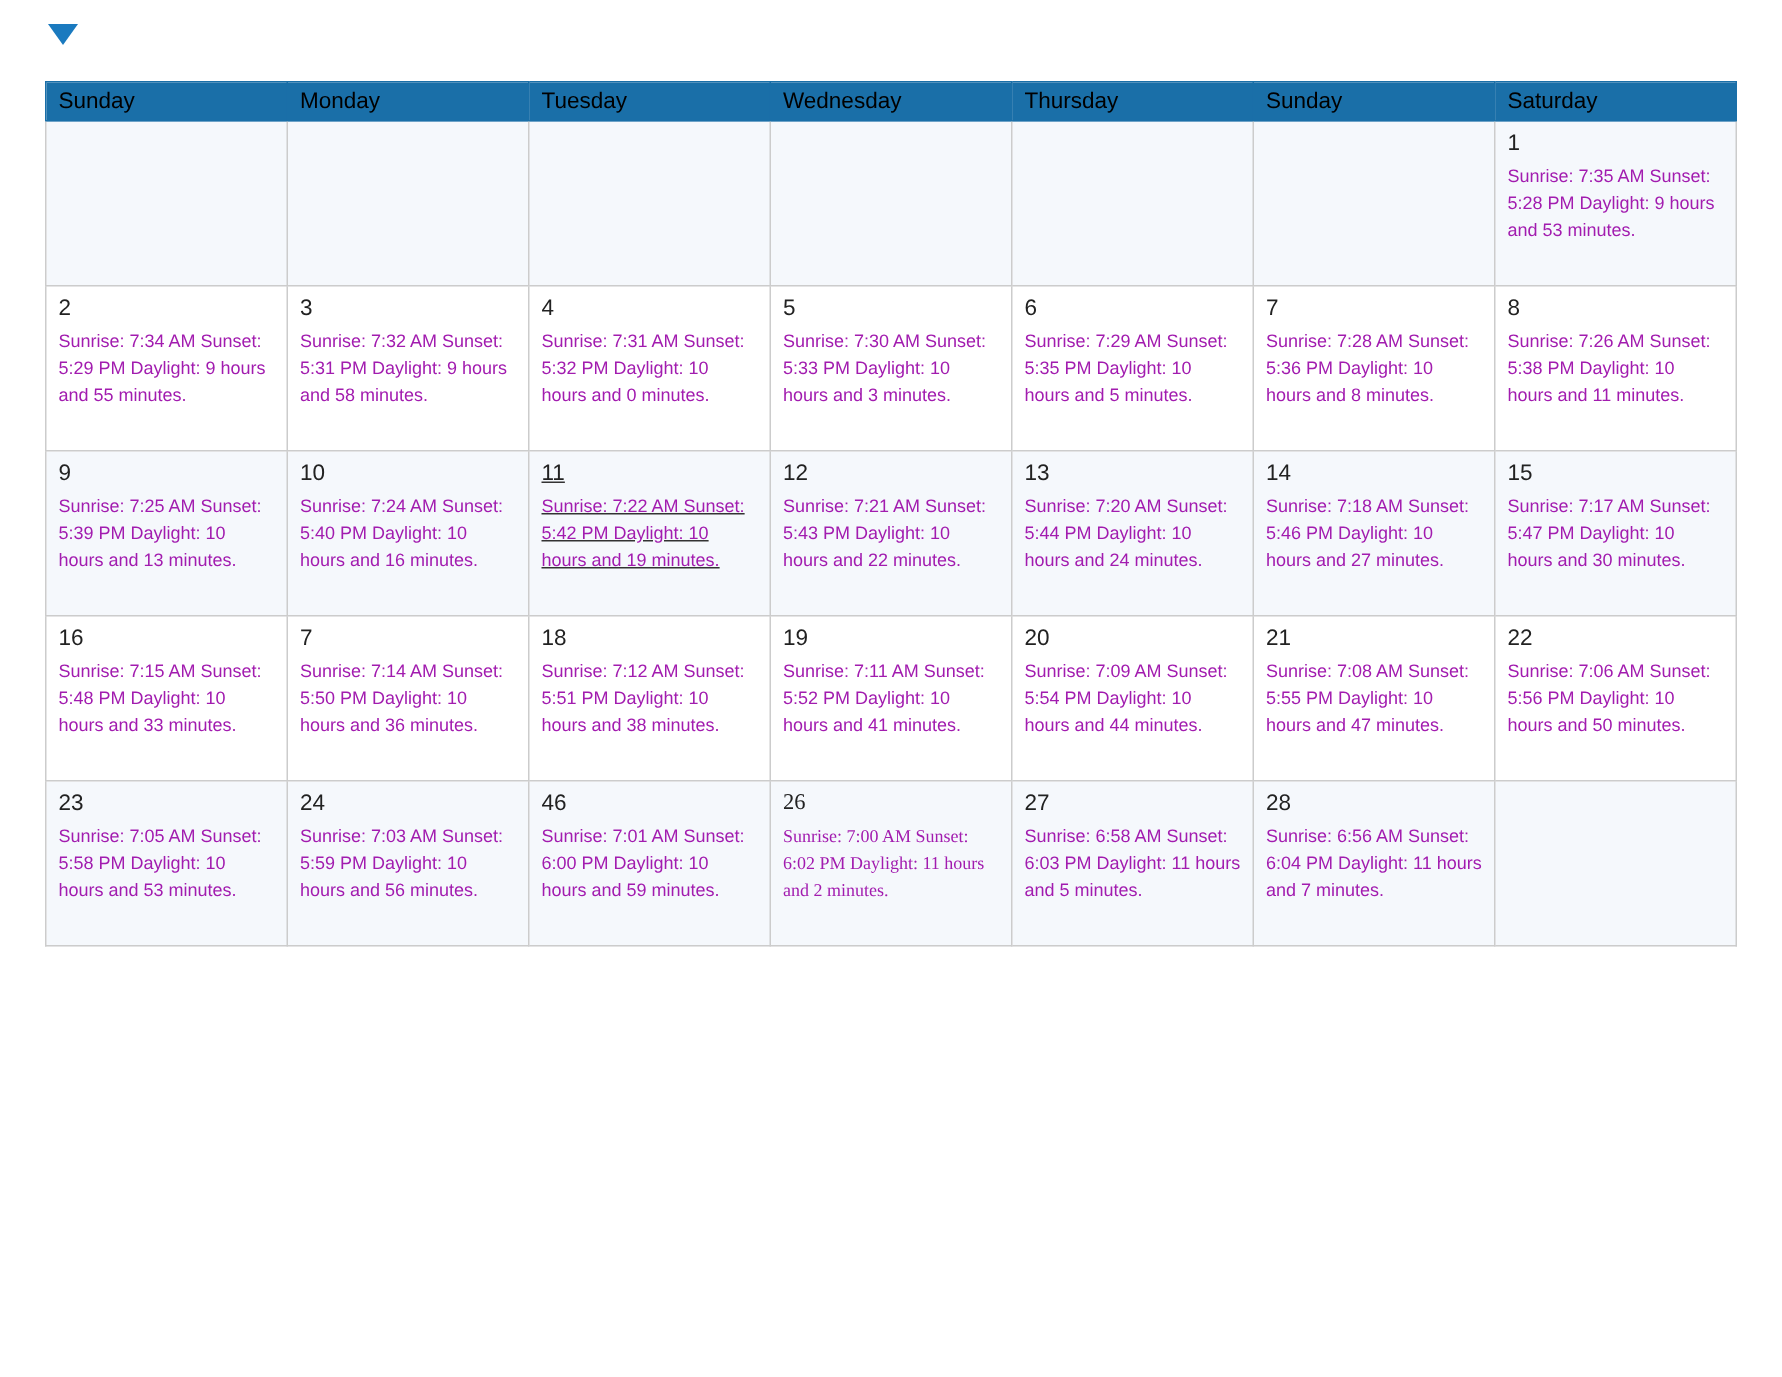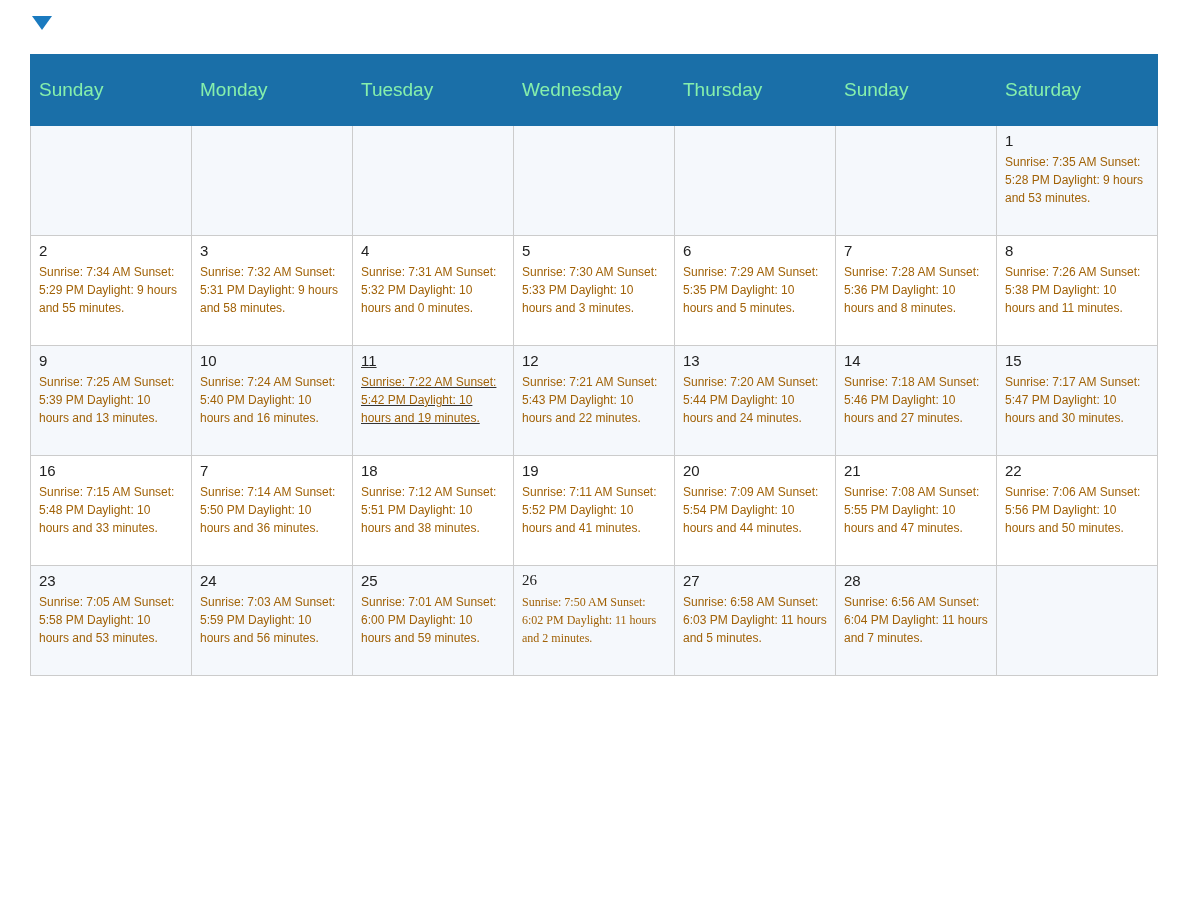--- a/index.html
+++ b/index.html
@@ -61,23 +61,23 @@
       font-size: 20px;
       color: #555;
       margin-top: 4px;
     }
     .calendar {
       width: 100%;
       border-collapse: collapse;
     }
     .calendar th {
       background-color: #1a6fa8;
-      color: #86efac;
-      padding: 24px 8px;
-      font-size: 19px;
+      color: #000000;
+      padding: 4px 8px;
+      font-size: 15px;
       font-weight: normal;
       text-align: left;
       border: 1px solid #1a6fa8;
     }
     .calendar td {
       vertical-align: top;
       border: 1px solid #ccc;
       padding: 6px 8px;
       font-size: 12.5px;
       width: 14.28%;
@@ -90,21 +90,21 @@
       background-color: #fff;
     }
     .day-number {
       font-size: 15px;
       font-weight: normal;
       color: #222;
       margin-bottom: 4px;
     }
     .day-info {
       font-size: 12px;
-      color: #a16207;
+      color: #a21caf;
       line-height: 1.5;
     }
     .empty-cell {
       background-color: #f5f8fc;
     }
   </style>
 </head>
 <body>
 
 <div class="header">
@@ -289,28 +289,28 @@
 Sunset: 5:58 PM
 Daylight: 10 hours and 53 minutes.</div>
         </td>
         <td style="background-color: rgb(245, 248, 252);">
           <div class="day-number">24</div>
           <div class="day-info">Sunrise: 7:03 AM
 Sunset: 5:59 PM
 Daylight: 10 hours and 56 minutes.</div>
         </td>
         <td style="background-color: rgb(245, 248, 252);">
-          <div class="day-number">25</div>
+          <div class="day-number">46</div>
           <div class="day-info">Sunrise: 7:01 AM
 Sunset: 6:00 PM
 Daylight: 10 hours and 59 minutes.</div>
         </td>
         <td style="background-color: rgb(245, 248, 252); font-family: Liberation Serif, serif;">
           <div class="day-number">26</div>
-          <div class="day-info">Sunrise: 7:50 AM
+          <div class="day-info">Sunrise: 7:00 AM
 Sunset: 6:02 PM
 Daylight: 11 hours and 2 minutes.</div>
         </td>
         <td style="background-color: rgb(245, 248, 252);">
           <div class="day-number">27</div>
           <div class="day-info">Sunrise: 6:58 AM
 Sunset: 6:03 PM
 Daylight: 11 hours and 5 minutes.</div>
         </td>
         <td style="background-color: rgb(245, 248, 252);">

